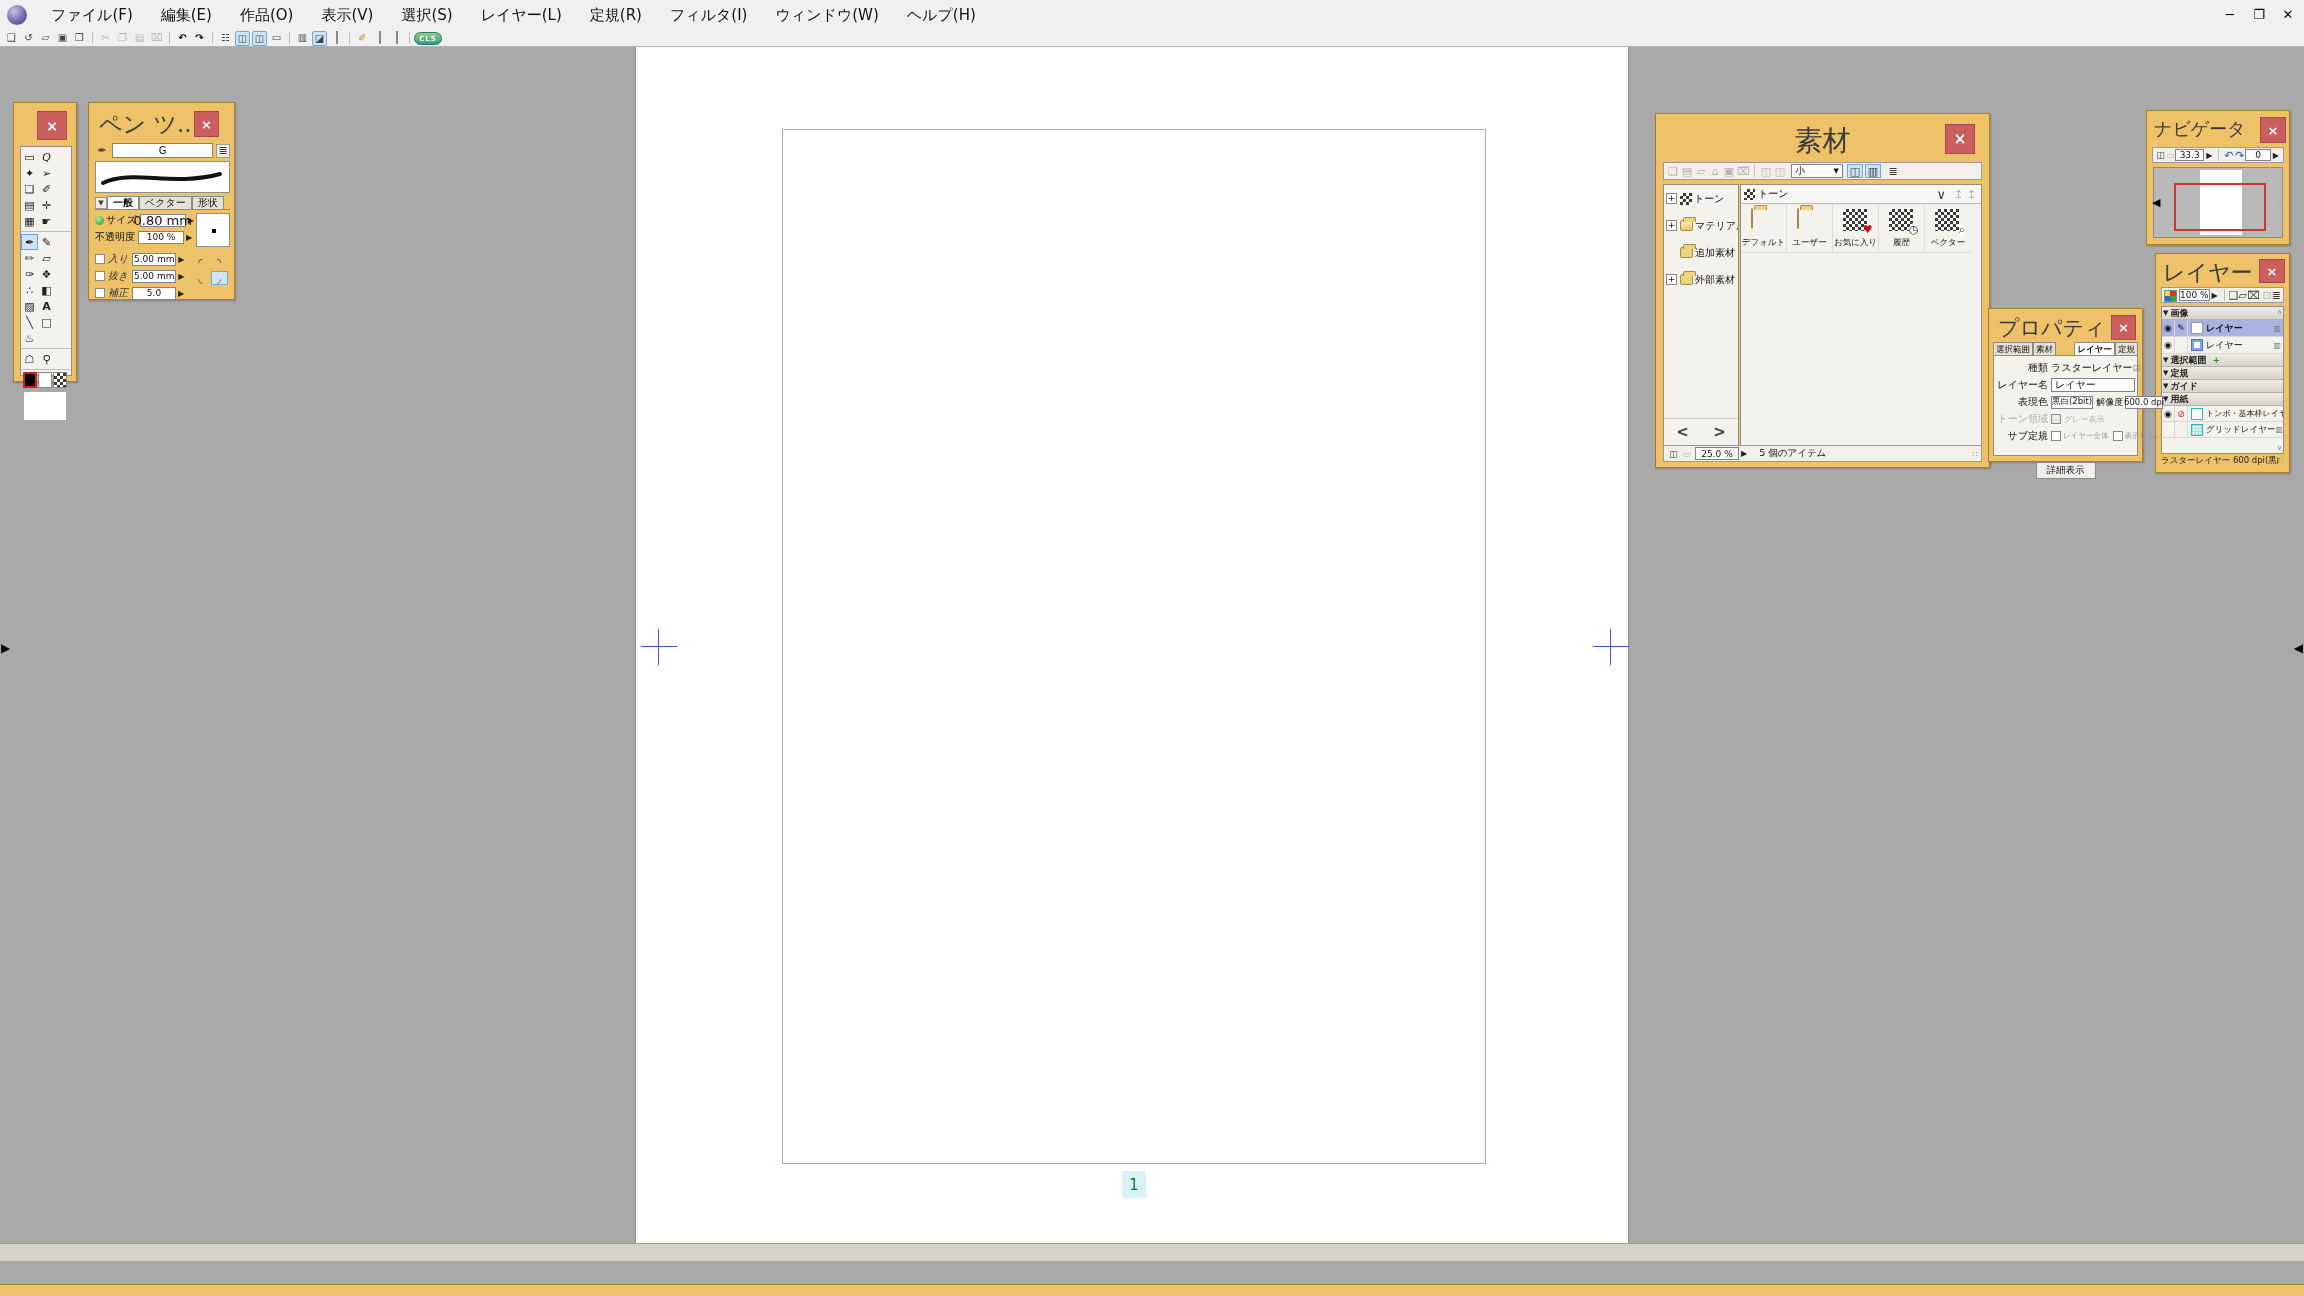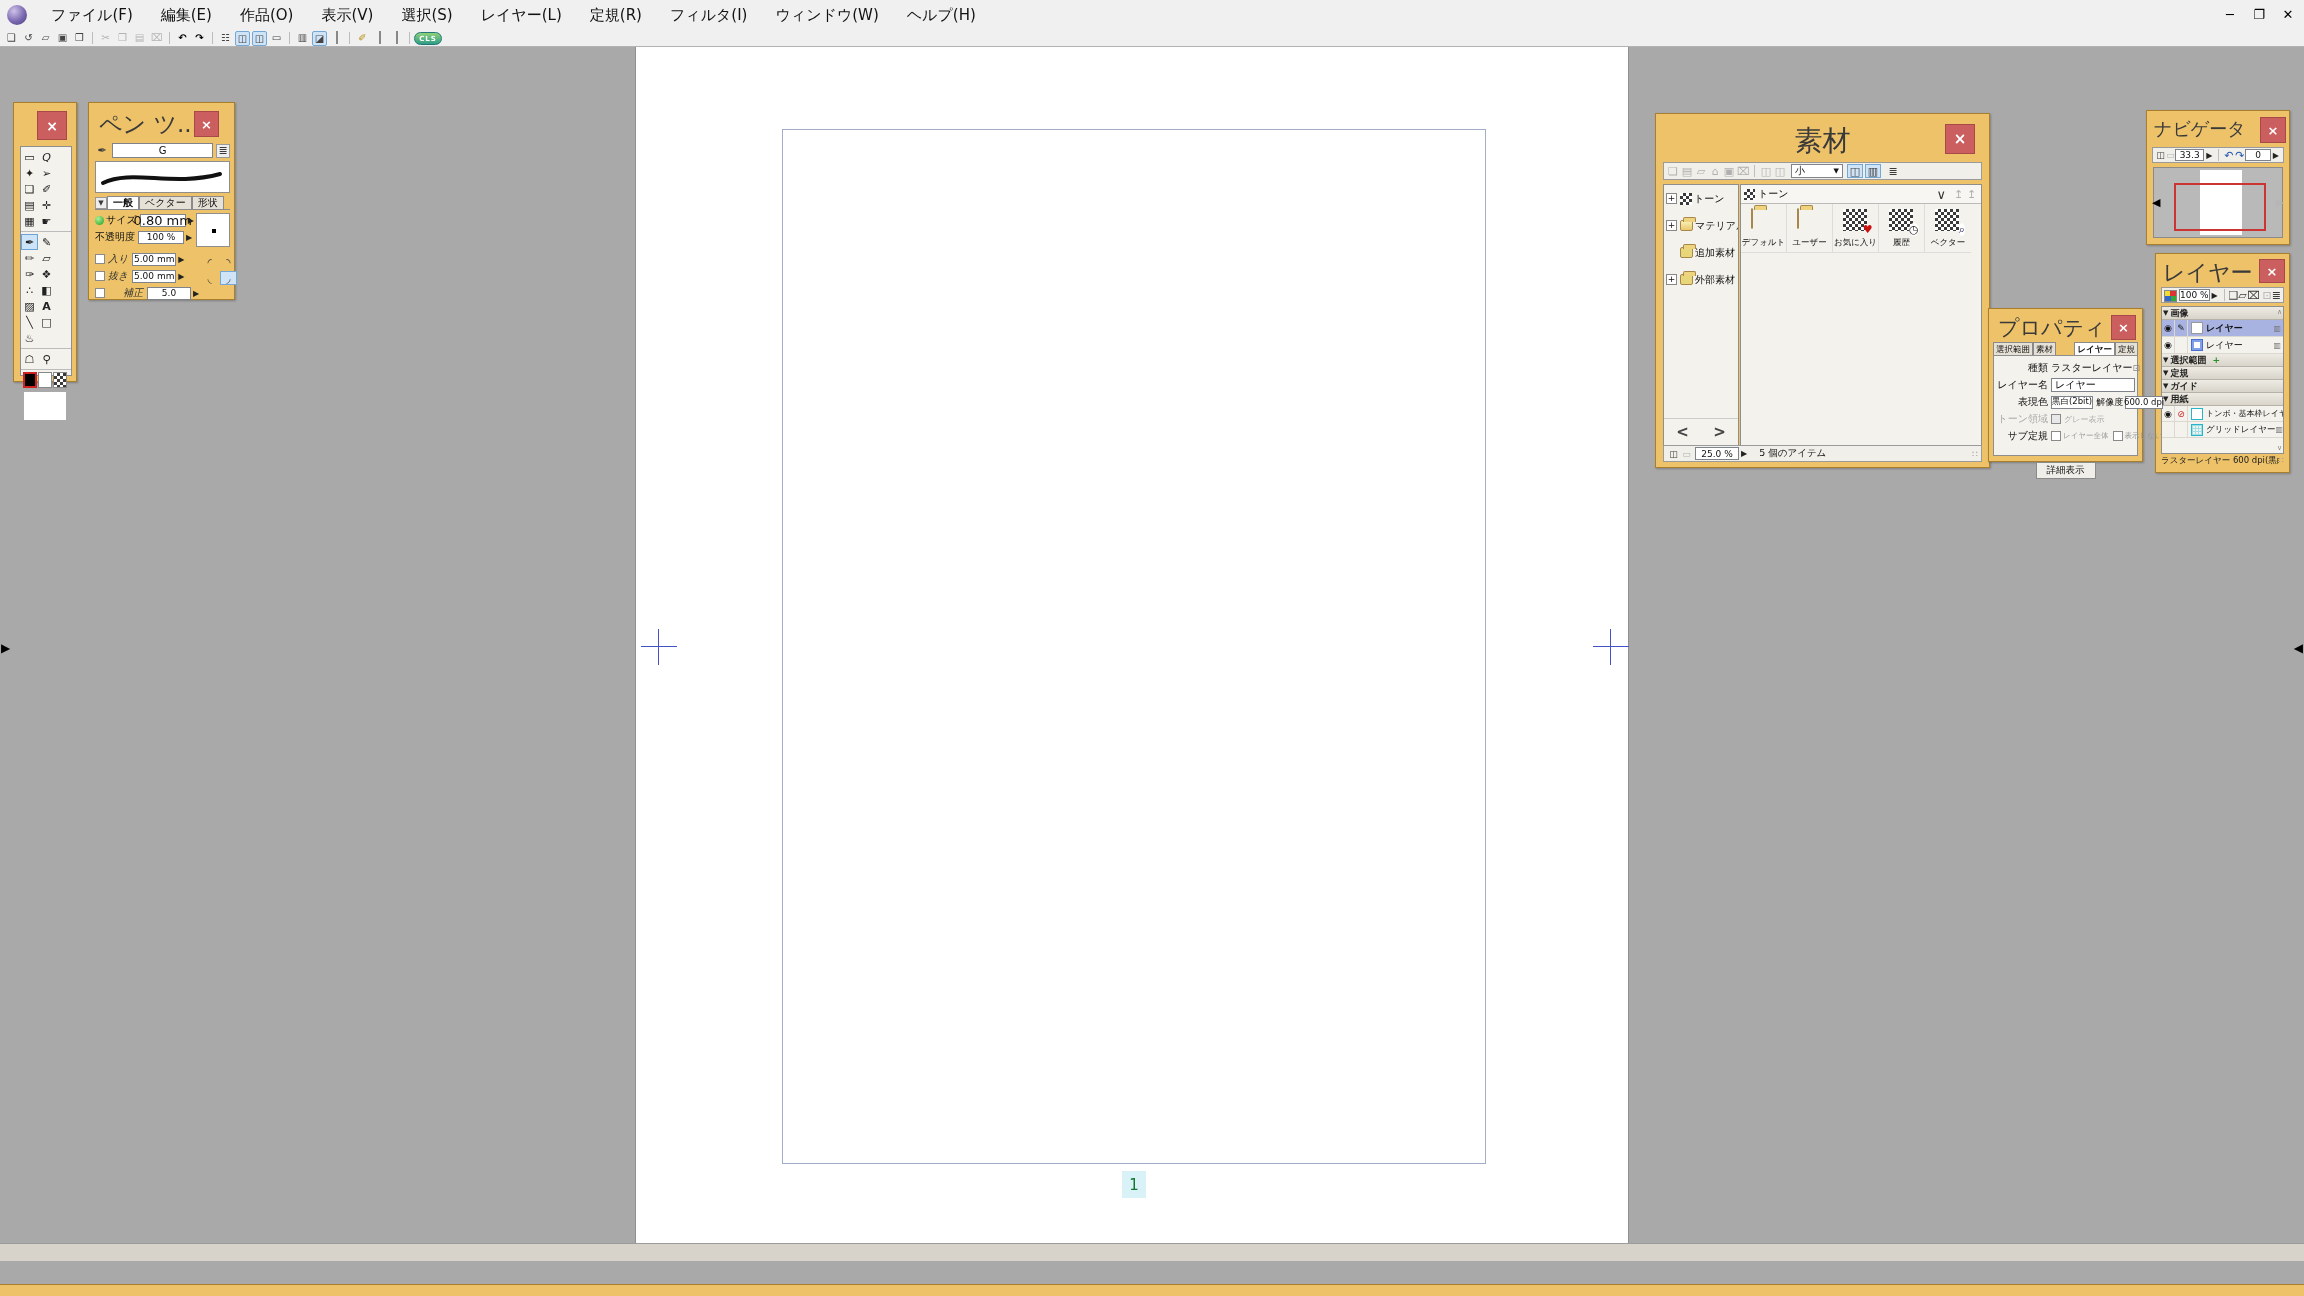--- a/index.html
+++ b/index.html
@@ -259,21 +259,21 @@
               <span class="sp">▶</span>
             </div>
             <div class="prow">
               <span class="cb"></span>
               <span style="margin-left:3px;font-style:italic;color:#333">抜き</span>
               <div class="vbox" style="width:44px;height:13px;margin-left:4px;font-size:9px">5.00 mm</div>
               <span class="sp">▶</span>
             </div>
             <div class="prow">
               <span class="cb"></span>
-              <span style="margin-left:18px;font-style:italic;color:#333">補正</span>
+              <span style="margin-left:3px;font-style:italic;color:#333">補正</span>
               <div class="vbox" style="width:44px;height:13px;margin-left:4px;font-size:9px">5.0</div>
               <span class="sp">▶</span>
             </div>
           </div>
           <div style="width:38px;display:flex;flex-wrap:wrap;gap:2px;align-content:flex-start;padding-top:6px;flex:none">
             <span class="ib" style="width:17px;height:14px">◜</span>
             <span class="ib" style="width:17px;height:14px">◝</span>
             <span class="ib" style="width:17px;height:14px">◟</span>
             <span class="ib blue" style="width:17px;height:14px">◞</span>
           </div>

